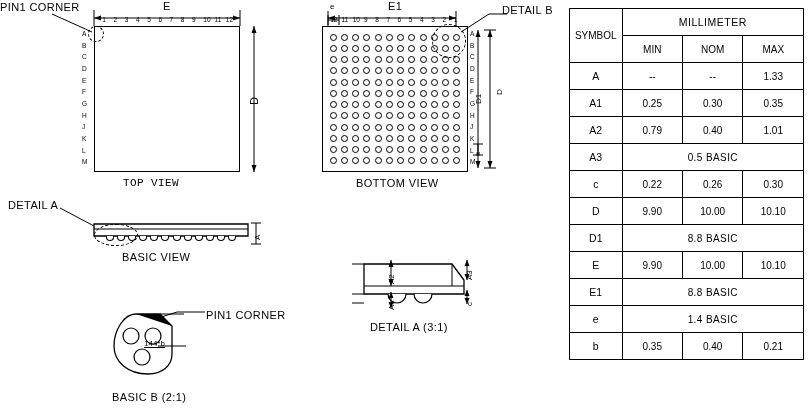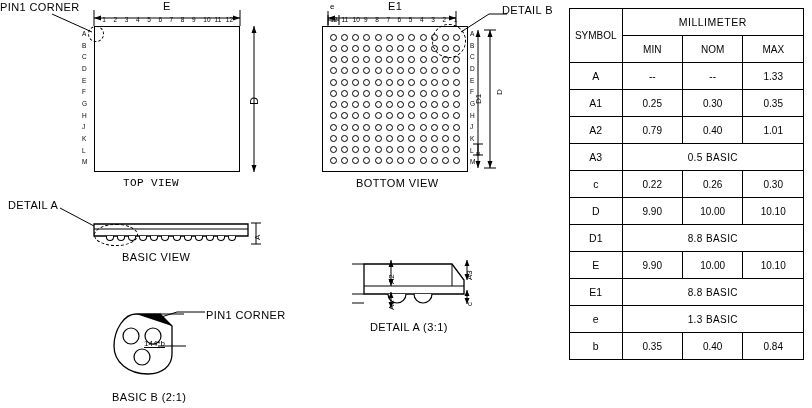--- a/index.html
+++ b/index.html
@@ -532,24 +532,24 @@
           <td class="val">9.90</td>
           <td class="val">10.00</td>
           <td class="val">10.10</td>
         </tr>
         <tr>
           <td class="symcol sym">E1</td>
           <td colspan="3" class="span3">8.8 BASIC</td>
         </tr>
         <tr>
           <td class="symcol sym">e</td>
-          <td colspan="3" class="span3">1.3 BASIC</td>
+          <td colspan="3" class="span3">1.4 BASIC</td>
         </tr>
         <tr>
           <td class="symcol sym">b</td>
           <td class="val">0.35</td>
           <td class="val">0.40</td>
-          <td class="val">0.84</td>
+          <td class="val">0.21</td>
         </tr>
       </tbody>
   </table>
 
 </div>
 
 </body></html>

